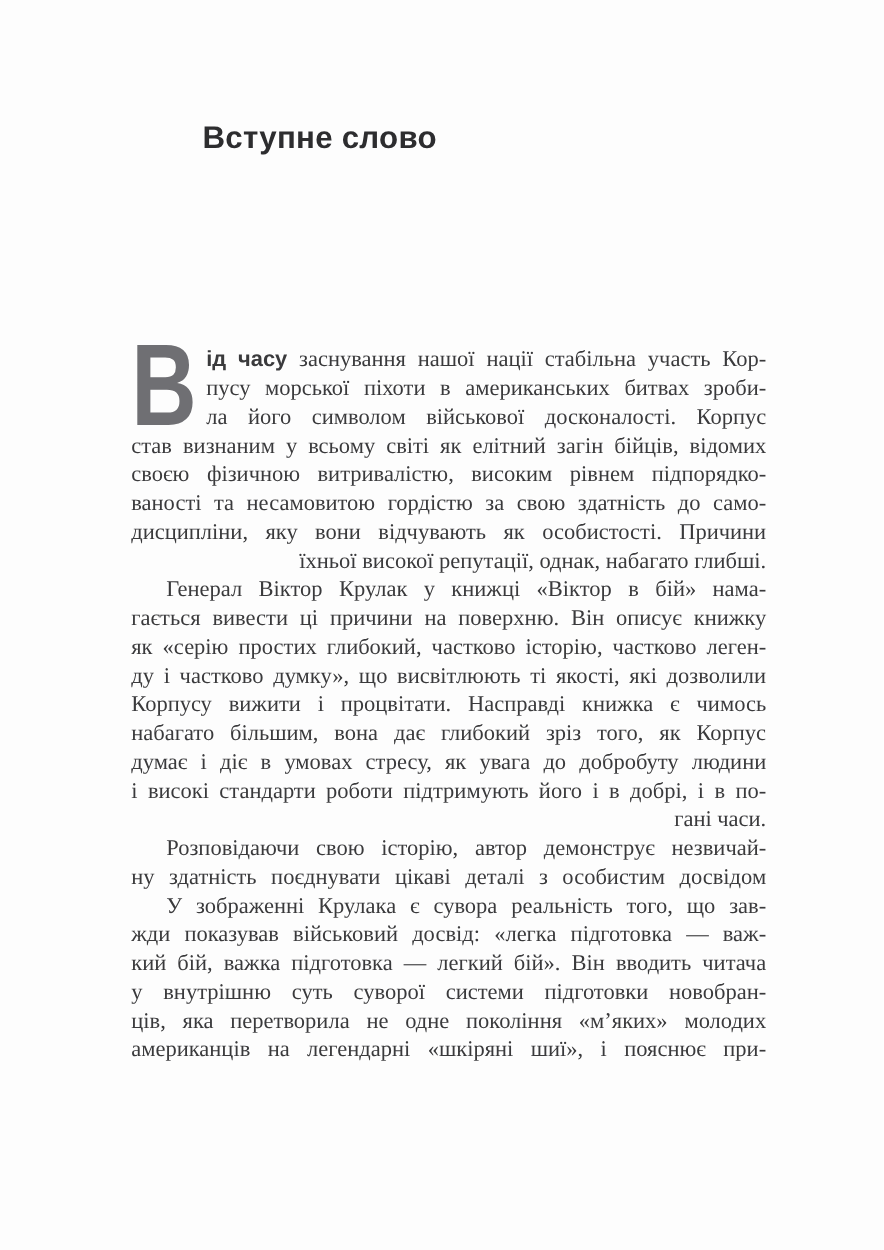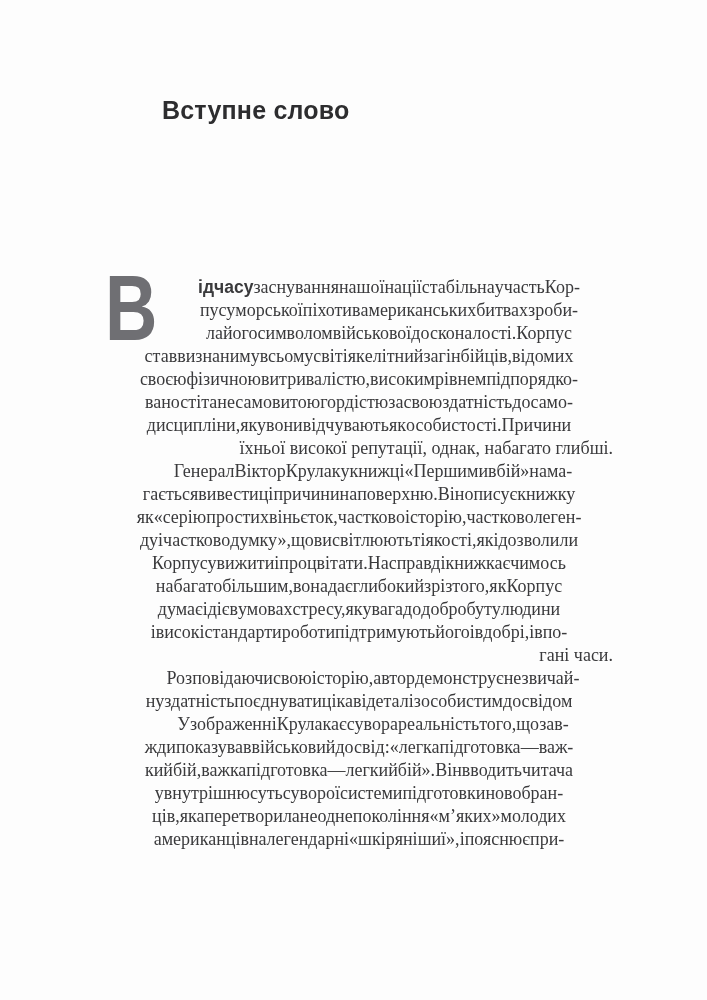--- a/index.html
+++ b/index.html
@@ -32,21 +32,21 @@
     width: 508px;
     font-family: "Liberation Serif", serif;
     font-size: 18px;
     color: #3a3a3c;
   }
 
   .para { position: relative; }
 
   .jline {
     display: flex;
-    justify-content: center;
+    justify-content: space-between;
     height: 23px;
     line-height: 23px;
     white-space: nowrap;
     overflow: visible;
   }
   .jline span { display: inline-block; }
 
   .line-last {
     height: 23px;
     line-height: 23px;
@@ -156,41 +156,41 @@
         </div>
         <div class="line-last">їхньої високої репутації, однак, набагато глибші.</div>
       </div>
       <div class="para">
         <div class="jline indent">
           <span>Генерал</span>
           <span>Віктор</span>
           <span>Крулак</span>
           <span>у</span>
           <span>книжці</span>
-          <span>«Першими</span>
+          <span>«Віктор</span>
           <span>в</span>
           <span>бій»</span>
           <span>нама-</span>
         </div>
         <div class="jline">
           <span>гається</span>
           <span>вивести</span>
           <span>ці</span>
           <span>причини</span>
           <span>на</span>
           <span>поверхню.</span>
           <span>Він</span>
           <span>описує</span>
           <span>книжку</span>
         </div>
         <div class="jline">
           <span>як</span>
           <span>«серію</span>
           <span>простих</span>
-          <span>віньєток,</span>
+          <span>глибокий,</span>
           <span>частково</span>
           <span>історію,</span>
           <span>частково</span>
           <span>леген-</span>
         </div>
         <div class="jline">
           <span>ду</span>
           <span>і</span>
           <span>частково</span>
           <span>думку»,</span>

